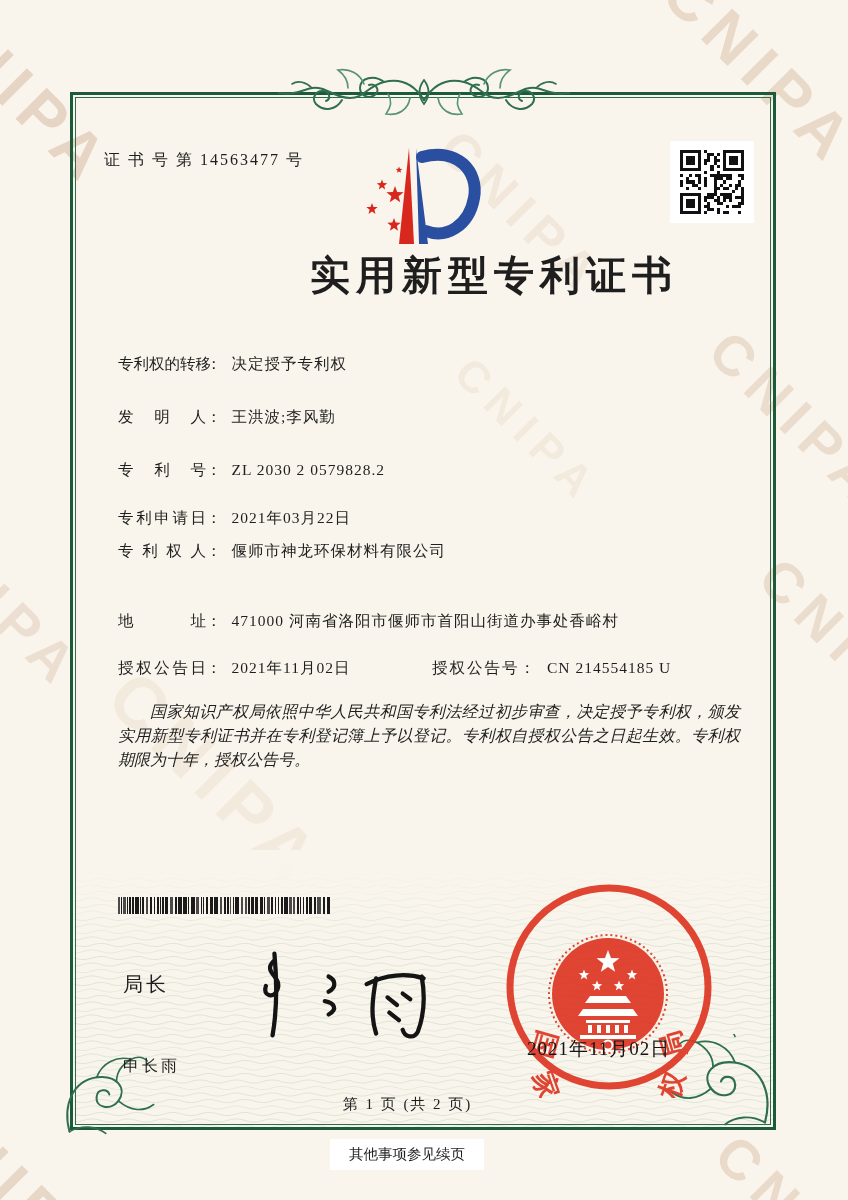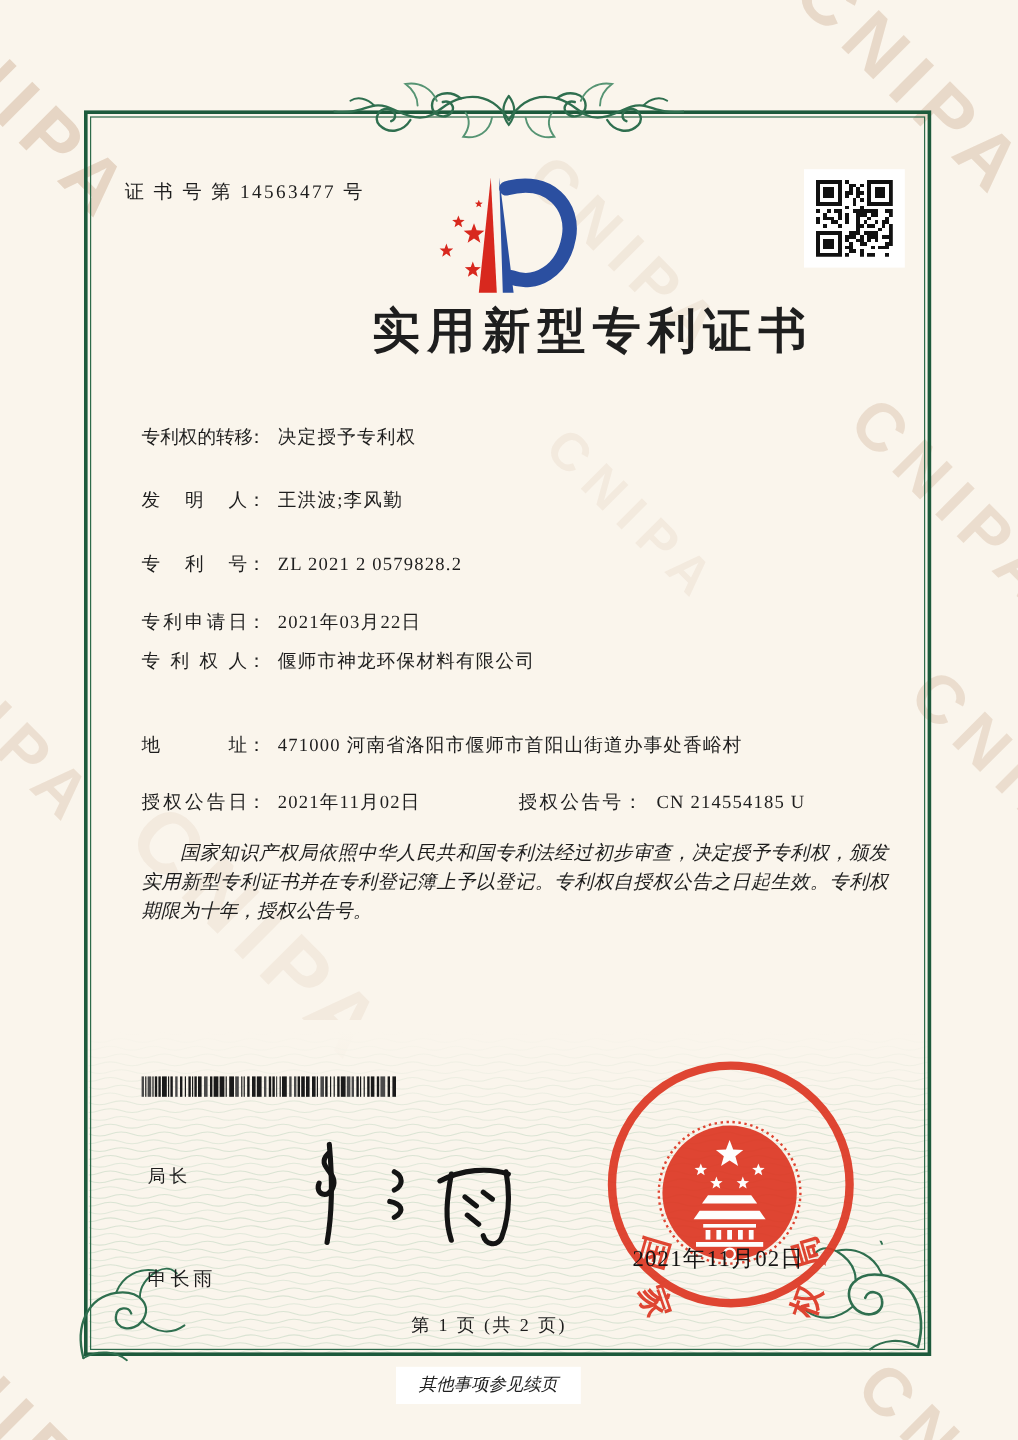--- a/index.html
+++ b/index.html
@@ -27,28 +27,28 @@
   .row{left:118px;font-size:15.5px;white-space:nowrap;}
   .flabel{display:inline-block;width:88px;text-align:justify;text-align-last:justify;}
   .colon{margin-right:10px;}
   .fvalue{letter-spacing:1px;}
   .row2-label{letter-spacing:2px;}
   .paras{left:118px;top:700px;width:622px;font-size:16px;line-height:24px;
       font-style:italic;text-align:justify;}
   .paras p{margin:0;text-indent:2em;}
   #barcode{left:118px;top:897px;width:218px;height:17px;}
   #barcode span{position:absolute;top:0;height:17px;background:#1a1a1a;}
-  .director-label{left:123px;top:971px;font-size:15px;letter-spacing:3px;}
+  .director-label{left:123px;top:971px;font-size:20px;letter-spacing:3px;}
   .director-name{left:123px;top:1056px;font-size:16px;letter-spacing:3px;}
   .seal{left:498px;top:876px;z-index:5;opacity:.93;}
   .seal-date{left:527px;top:1036px;font-size:19px;letter-spacing:1px;z-index:6;color:#141414;}
   .page-info{left:70px;top:1095px;width:675px;text-align:center;font-size:15px;
       letter-spacing:2px;z-index:4;}
   .note-box{left:330px;top:1139px;width:154px;height:31px;line-height:31px;
-      background:#ffffff;text-align:center;font-size:14.5px;font-style:italic;z-index:4;}
+      background:#ffffff;text-align:center;font-size:14.5px;z-index:4;}
   .qr-box{left:670px;top:141px;width:84px;height:82px;background:#ffffff;
       display:flex;align-items:center;justify-content:center;}
 </style>
 </head>
 <body>
 
 <div class="wm" style="left:-45px;top:-25px;font-size:64px;opacity:.30">CNIPA</div>
 <div class="wm" style="left:700px;top:-45px;font-size:64px;opacity:.26">CNIPA</div>
 <div class="wm" style="left:742px;top:318px;font-size:56px;opacity:.22">CNIPA</div>
 <div class="wm" style="left:-60px;top:500px;font-size:56px;opacity:.20">CNIPA</div>
@@ -377,21 +377,21 @@
 
 <div class="abs content title">实用新型专利证书</div>
 
 <div class="abs content row" style="top:354px">
   <span class="flabel">专利权的转移</span><span class="colon">：</span><span class="fvalue">决定授予专利权</span>
 </div>
 <div class="abs content row" style="top:407px">
   <span class="flabel">发明人</span><span class="colon">：</span><span class="fvalue">王洪波;李风勤</span>
 </div>
 <div class="abs content row" style="top:460px">
-  <span class="flabel">专利号</span><span class="colon">：</span><span class="fvalue">ZL 2021 2 0579828.2</span>
+  <span class="flabel">专利号</span><span class="colon">：</span><span class="fvalue">ZL 2030 2 0579828.2</span>
 </div>
 <div class="abs content row" style="top:508px">
   <span class="flabel">专利申请日</span><span class="colon">：</span><span class="fvalue">2021年03月22日</span>
 </div>
 <div class="abs content row" style="top:541px">
   <span class="flabel">专利权人</span><span class="colon">：</span><span class="fvalue">偃师市神龙环保材料有限公司</span>
 </div>
 <div class="abs content row" style="top:611px">
   <span class="flabel">地址</span><span class="colon">：</span><span class="fvalue">471000 河南省洛阳市偃师市首阳山街道办事处香峪村</span>
 </div>

